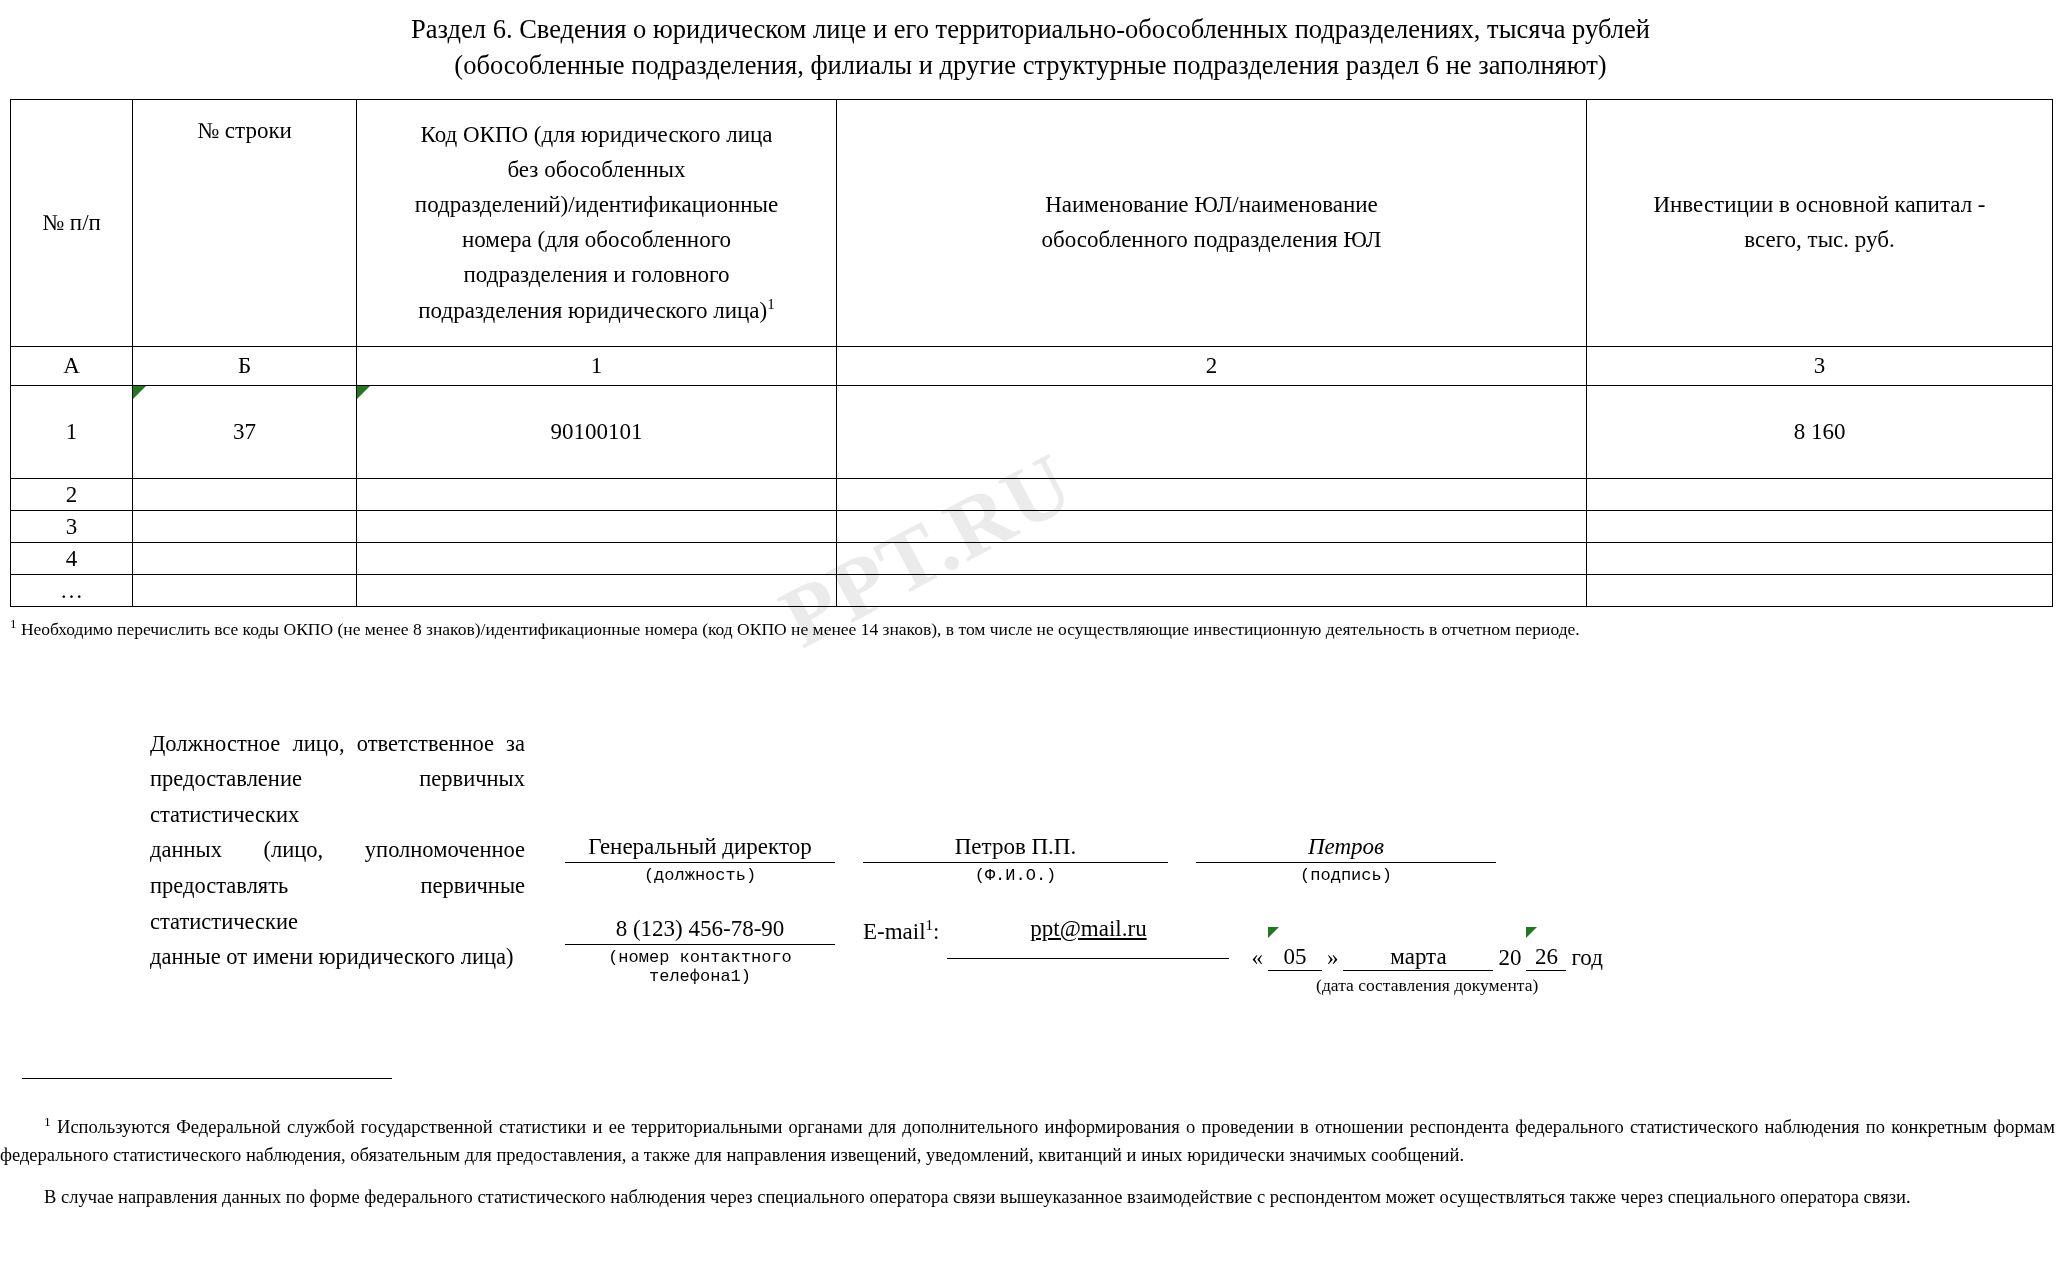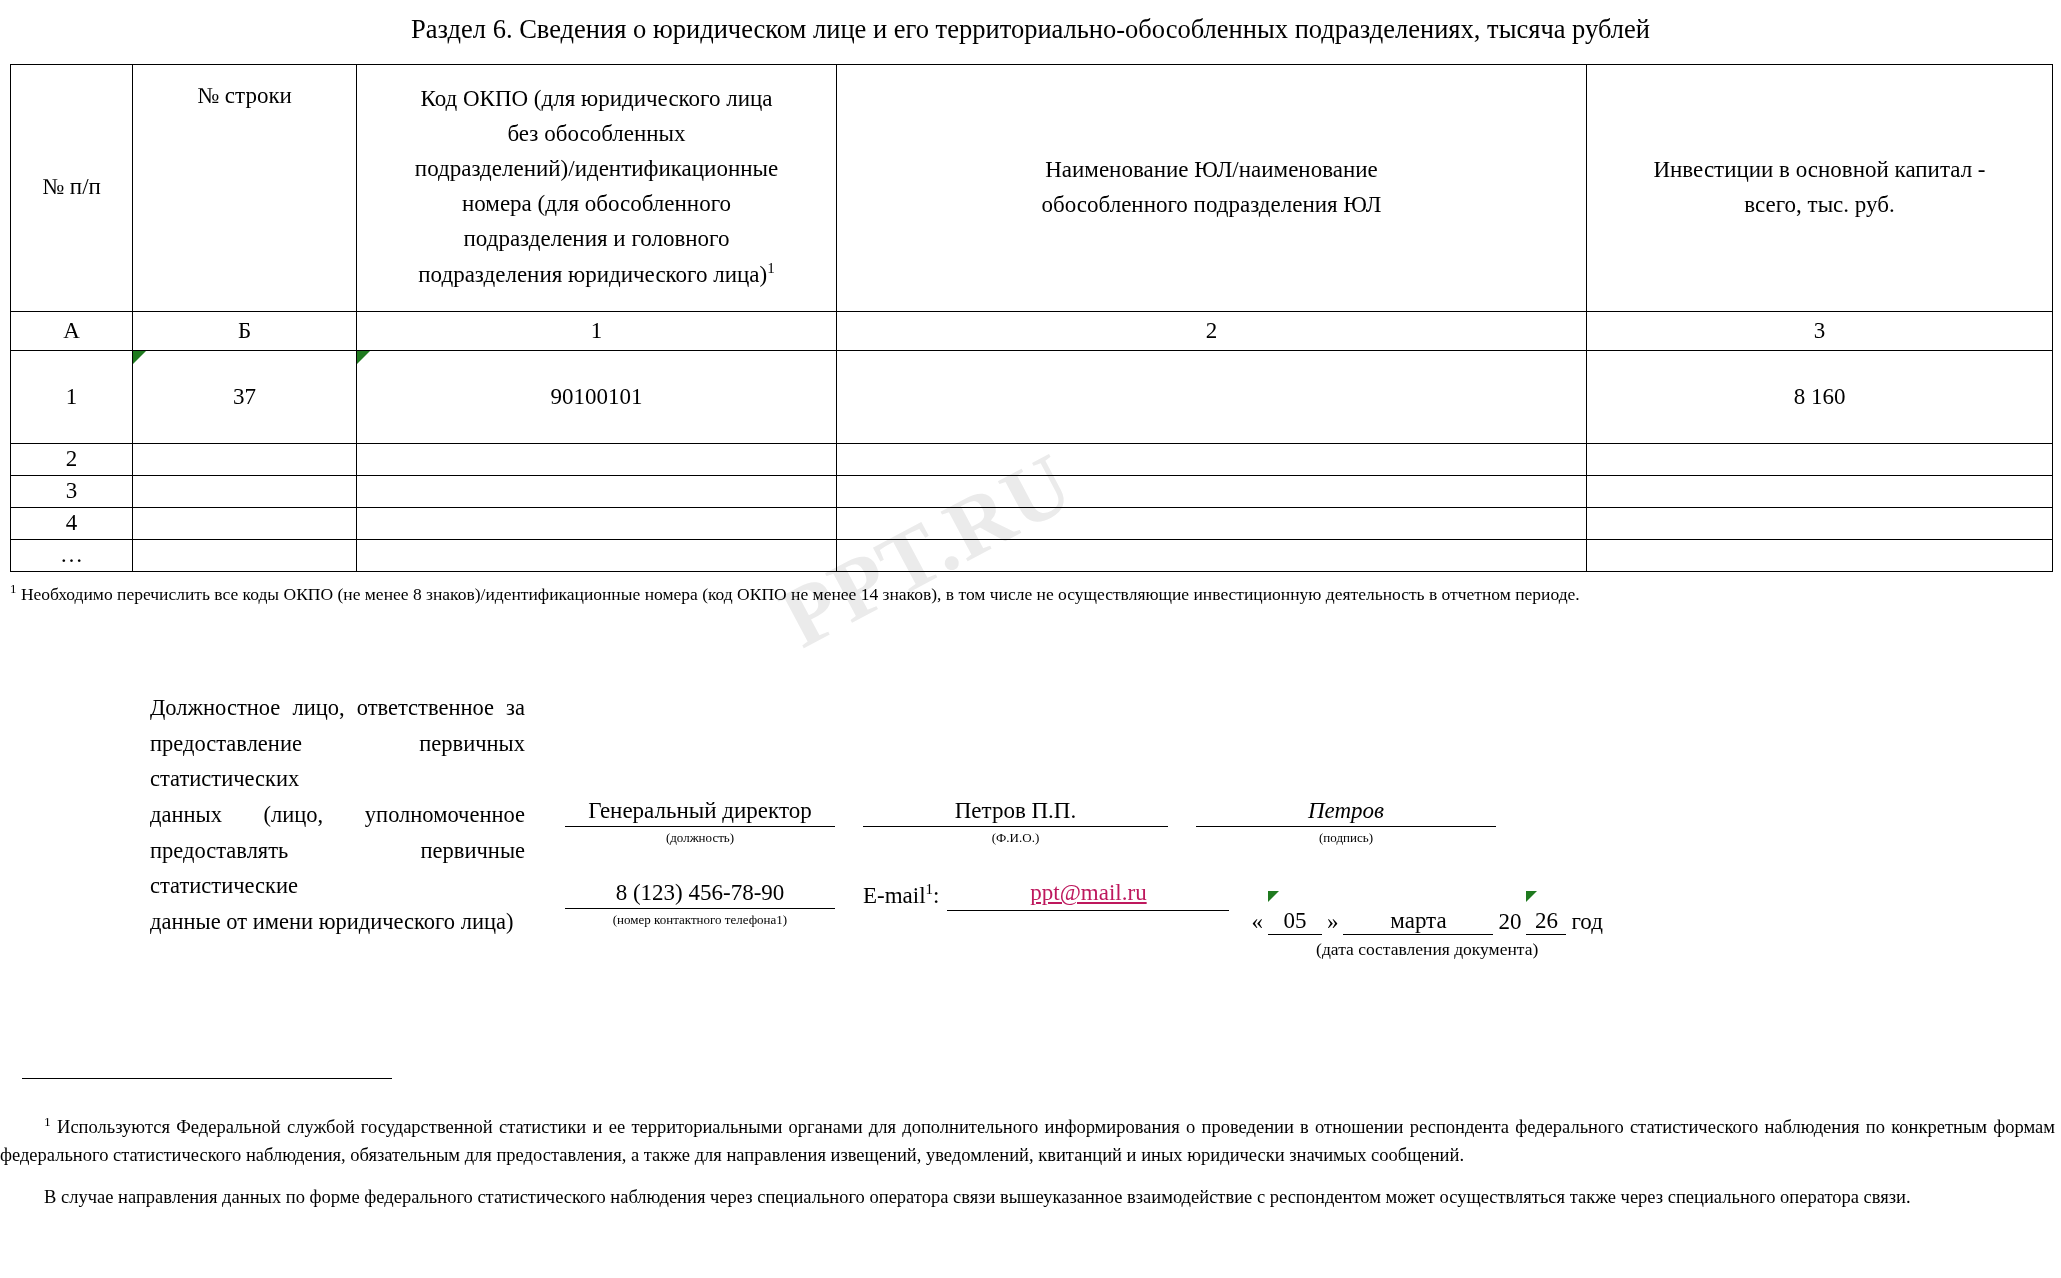--- a/index.html
+++ b/index.html
@@ -134,22 +134,23 @@
   }
   .sig-field { text-align: center; }
   .sig-value {
     font-size: 23px;
     padding-bottom: 2px;
     border-bottom: 1.4px solid #000;
     white-space: nowrap;
   }
   .sig-value.italic { font-style: italic; }
   .sig-caption {
-    font-size: 13px;
+    font-size: 17px;
     padding-top: 3px;
+    font-family: Liberation Mono, monospace;
   }
   .w-dolzh  { width: 270px; }
   .w-fio    { width: 305px; }
   .w-podpis { width: 300px; }
 
   .sig-row2 {
     position: absolute;
     left: 565px;
     top: 190px;
     display: flex;
@@ -161,24 +162,24 @@
     margin-left: 28px;
     white-space: nowrap;
     padding-top: 1px;
   }
   .email-label .sup { font-size: 15px; vertical-align: super; }
   .email-value {
     width: 282px;
     text-align: center;
     border-bottom: 1.4px solid #000;
     font-size: 23px;
-    color: #be185d;
+    color: #000000;
     text-decoration: underline;
     margin-left: 8px;
-    padding-bottom: 4px;
+    padding-bottom: 16px;
   }
 
   .date-block {
     margin-left: 22px;
     text-align: center;
     position: relative;
   }
   .date-line {
     font-size: 23px;
     white-space: nowrap;
@@ -245,20 +246,21 @@
 </style>
 </head>
 <body>
 
 <div class="watermark">PPT.RU</div>
 
 <div class="page">
 
   <div class="title-block">
     <span class="title-line">Раздел 6. Сведения о юридическом лице и его территориально-обособленных подразделениях, тысяча рублей</span>
+    <span class="title-line">(обособленные подразделения, филиалы и другие структурные подразделения раздел 6 не заполняют)</span>
   </div>
 
   <table class="main">
     <colgroup>
       <col class="col-a">
         <col class="col-b">
         <col class="col-1">
         <col class="col-2">
         <col class="col-3">
     </colgroup>

